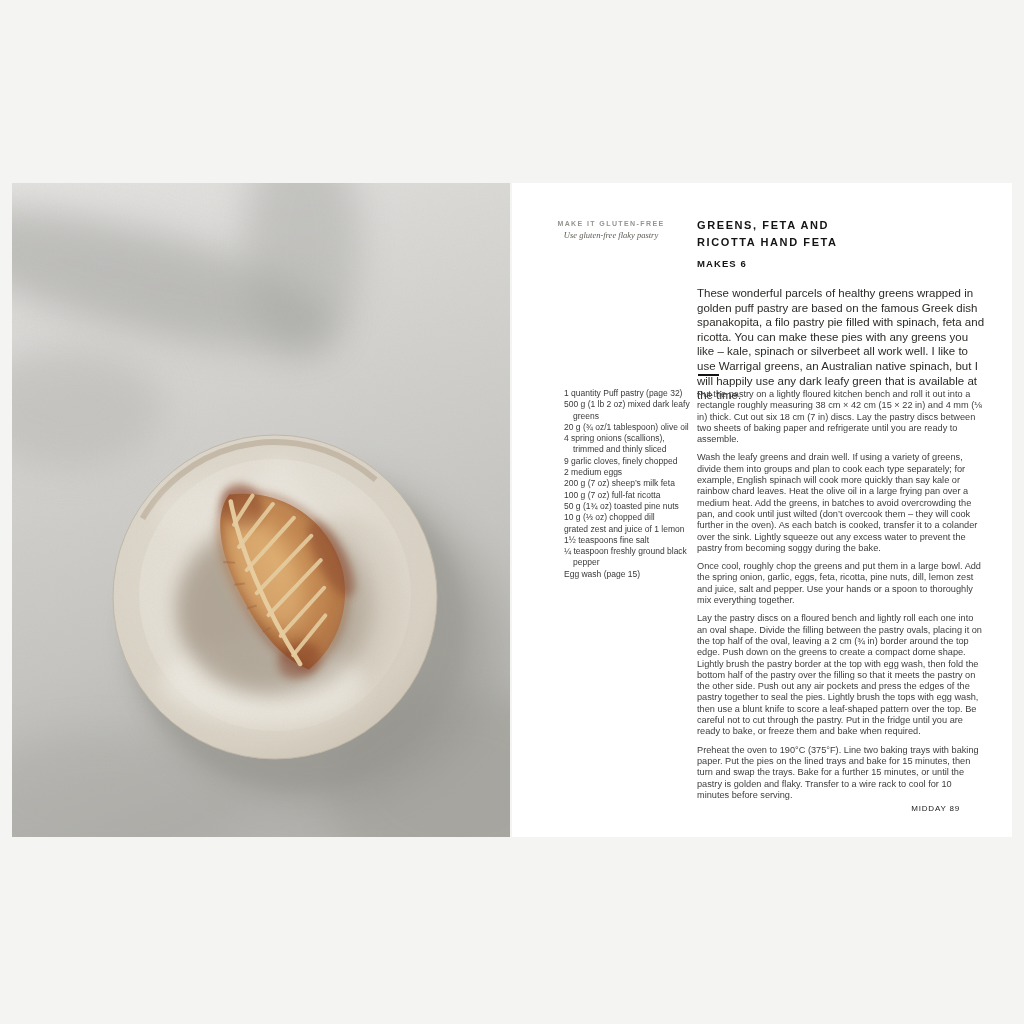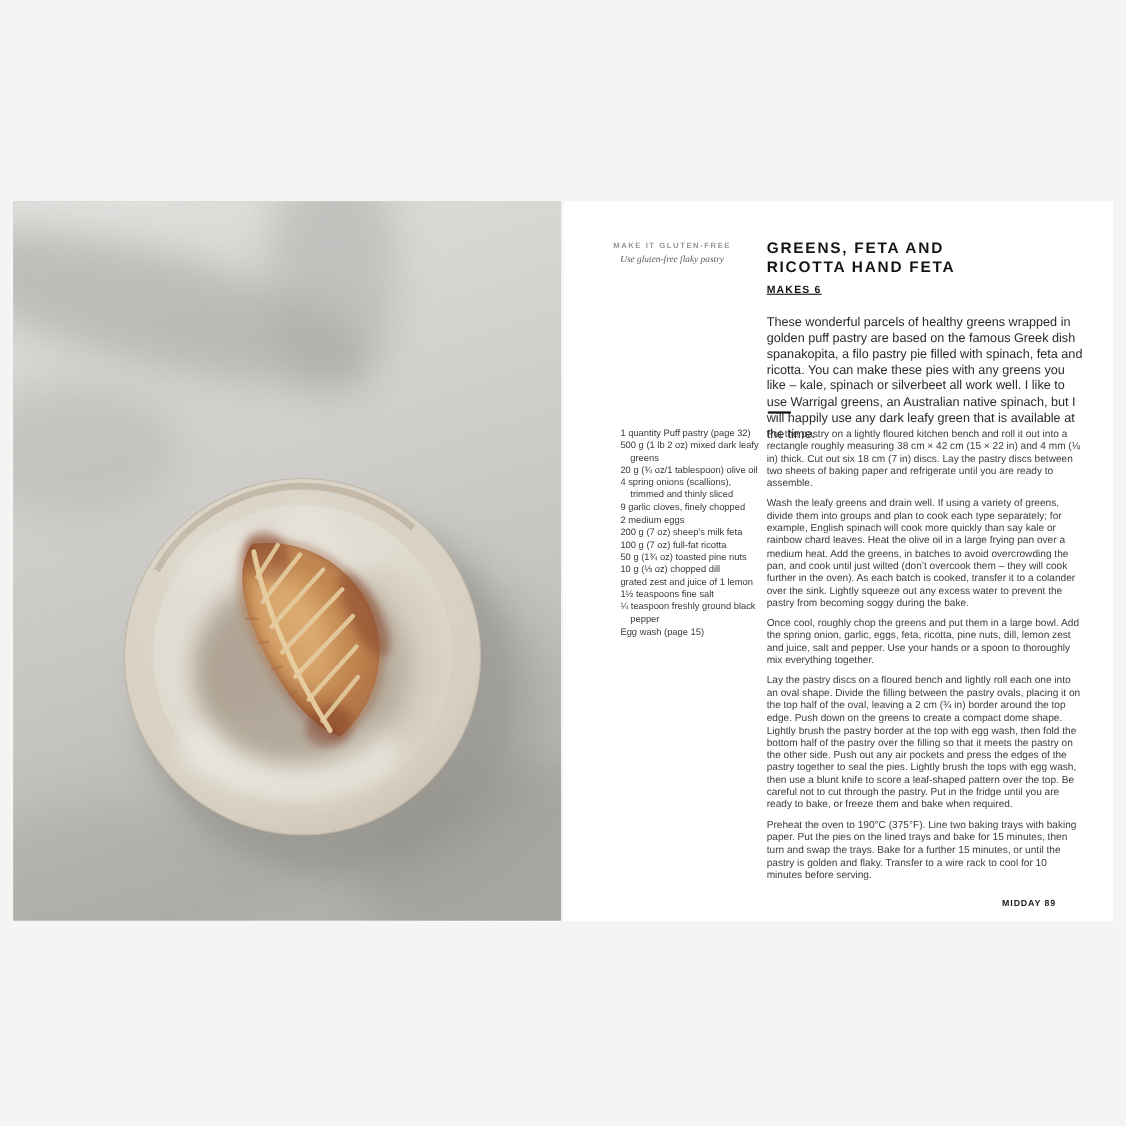--- a/index.html
+++ b/index.html
@@ -27,43 +27,43 @@
   .kicker{
     font-size:7px;font-weight:700;letter-spacing:1.4px;color:#97948e;
     text-transform:uppercase;white-space:nowrap;
   }
   .kicker-note{
     margin-top:3px;font-family:Liberation Serif, serif;font-style:italic;
     font-size:8.5px;color:#5f5b54;white-space:nowrap;
   }
   .title-block{position:absolute;left:185px;top:34px;}
   .title{
-    font-size:14px;font-weight:700;letter-spacing:1.6px;line-height:17px;
+    font-size:11px;font-weight:700;letter-spacing:1.6px;line-height:17px;
     color:#141414;white-space:nowrap;
   }
-  .makes{margin-top:7px;font-size:9.5px;font-weight:700;letter-spacing:1.1px;color:#141414;text-decoration:underline;}
+  .makes{margin-top:7px;font-size:9.5px;font-weight:700;letter-spacing:1.1px;color:#141414;}
   .intro{
     position:absolute;left:185px;top:103px;width:290px;
     font-family:Liberation Sans, sans-serif;
     font-size:11.5px;line-height:14.6px;color:#2d2b28;
   }
   .section-rule{position:absolute;left:186px;top:191px;width:21px;height:2px;background:#121212;}
   .ingredients{
     position:absolute;left:52px;top:205px;width:131px;
     font-size:8.5px;line-height:11.3px;color:#393939;
   }
   .ing{padding-left:9px;text-indent:-9px;}
   .method{
     position:absolute;left:185px;top:206px;width:289px;
     font-size:9.2px;line-height:11.3px;color:#3d3d3d;
   }
   .method p{margin:0 0 7px 0;}
   .folio{
-    position:absolute;top:634px;right:52px;
-    font-size:8px;font-weight:700;letter-spacing:.8px;color:#1a1a1a;white-space:nowrap;
+    position:absolute;top:621px;right:52px;
+    font-size:8px;font-weight:400;letter-spacing:.8px;color:#1a1a1a;white-space:nowrap;
   }
 </style>
 </head>
 <body>
 
 <div class="spread">
 
   <div class="photo-page">
     <svg width="498" height="654" viewBox="0 0 498 654" role="img">
       <defs>

